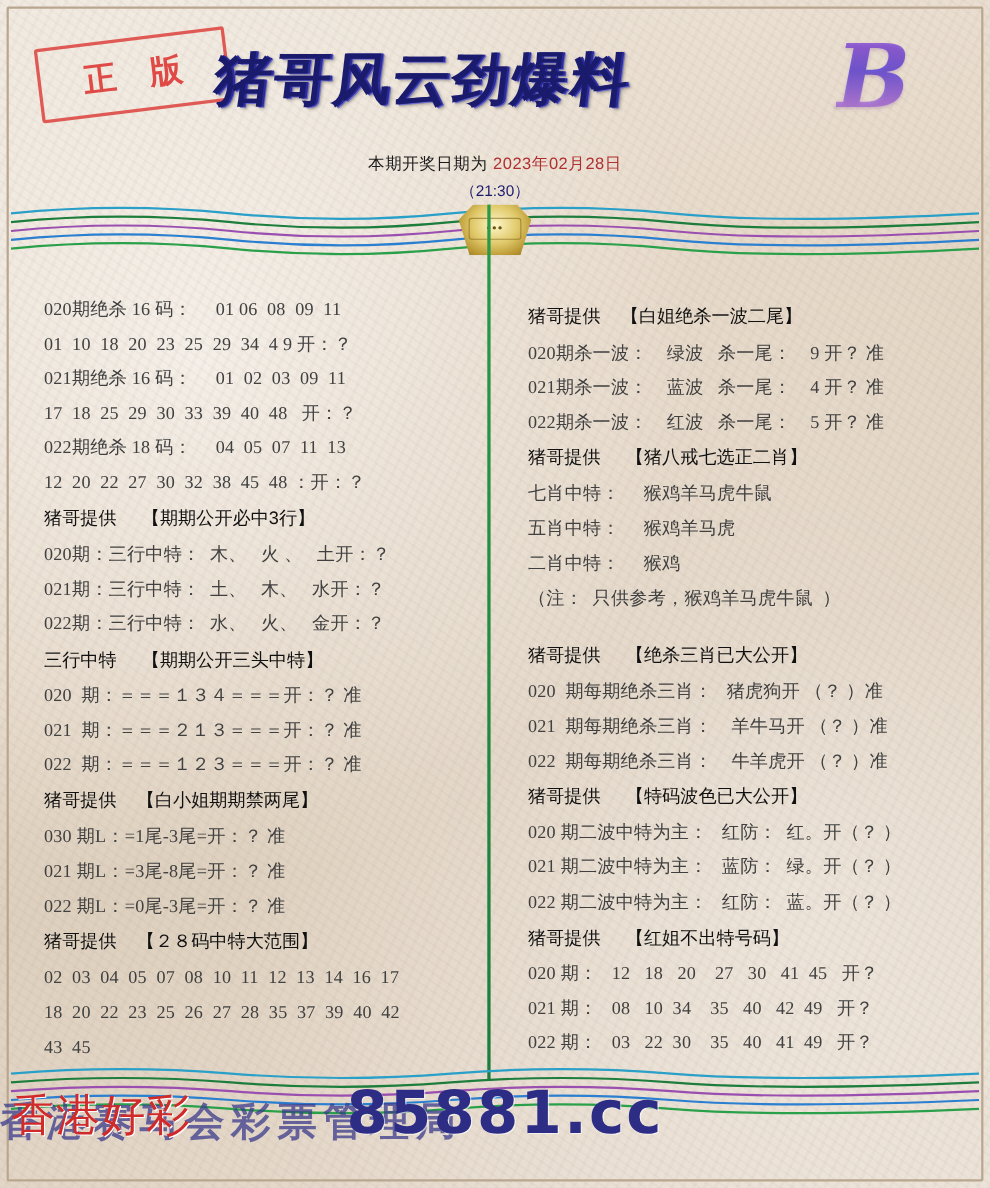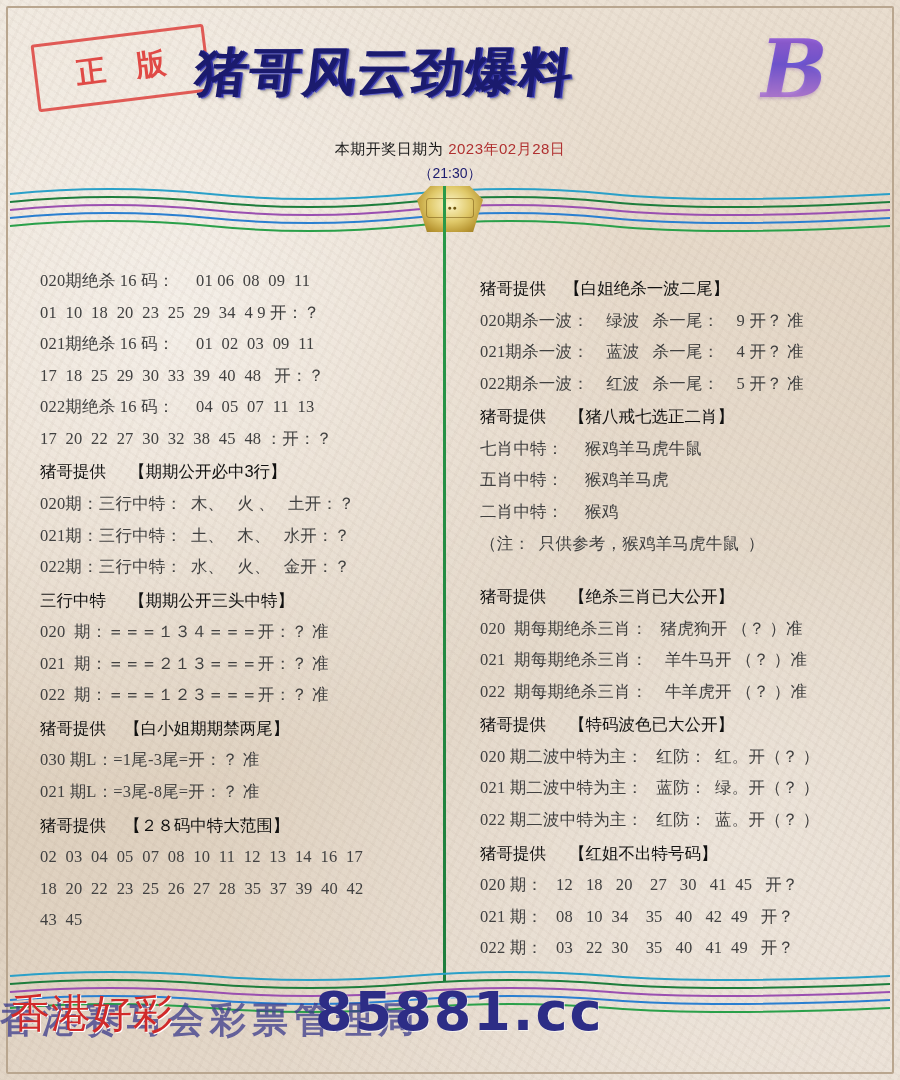--- a/index.html
+++ b/index.html
@@ -166,33 +166,34 @@
   <div class="medal-inner">●●●</div>
 </div>
 
 <div class="content">
   <div class="vline"></div>
   <div class="col col-left" id="leftCol">
       <div class="line">020期绝杀 16 码：     01 06  08  09  11</div>
       <div class="line">01  10  18  20  23  25  29  34  4 9 开：？</div>
       <div class="line">021期绝杀 16 码：     01  02  03  09  11</div>
       <div class="line">17  18  25  29  30  33  39  40  48   开：？</div>
-      <div class="line">022期绝杀 16 码：     04  05  07  11  13</div>
-      <div class="line">17  20  22  27  30  32  38  45  48 ：开：？</div>
+      <div class="line">022期绝杀 18 码：     04  05  07  11  13</div>
+      <div class="line">12  20  22  27  30  32  38  45  48 ：开：？</div>
       <div class="head">猪哥提供     【期期公开必中3行】</div>
       <div class="line">020期：三行中特：  木、   火 、   土开：？</div>
       <div class="line">021期：三行中特：  土、   木、   水开：？</div>
       <div class="line">022期：三行中特：  水、   火、   金开：？</div>
       <div class="head">三行中特     【期期公开三头中特】</div>
       <div class="line">020  期：＝＝＝１３４＝＝＝开：？ 准</div>
       <div class="line">021  期：＝＝＝２１３＝＝＝开：？ 准</div>
       <div class="line">022  期：＝＝＝１２３＝＝＝开：？ 准</div>
       <div class="head">猪哥提供    【白小姐期期禁两尾】</div>
       <div class="line">030 期L：=1尾-3尾=开：？ 准</div>
       <div class="line">021 期L：=3尾-8尾=开：？ 准</div>
+      <div class="line">022 期L：=0尾-3尾=开：？ 准</div>
       <div class="head">猪哥提供    【２８码中特大范围】</div>
       <div class="line">02  03  04  05  07  08  10  11  12  13  14  16  17</div>
       <div class="line">18  20  22  23  25  26  27  28  35  37  39  40  42</div>
       <div class="line">43  45</div>
     </div>
   <div class="col col-right" id="rightCol">
       <div class="head">猪哥提供    【白姐绝杀一波二尾】</div>
       <div class="line">020期杀一波：    绿波   杀一尾：    9 开？ 准</div>
       <div class="line">021期杀一波：    蓝波   杀一尾：    4 开？ 准</div>
       <div class="line">022期杀一波：    红波   杀一尾：    5 开？ 准</div>

